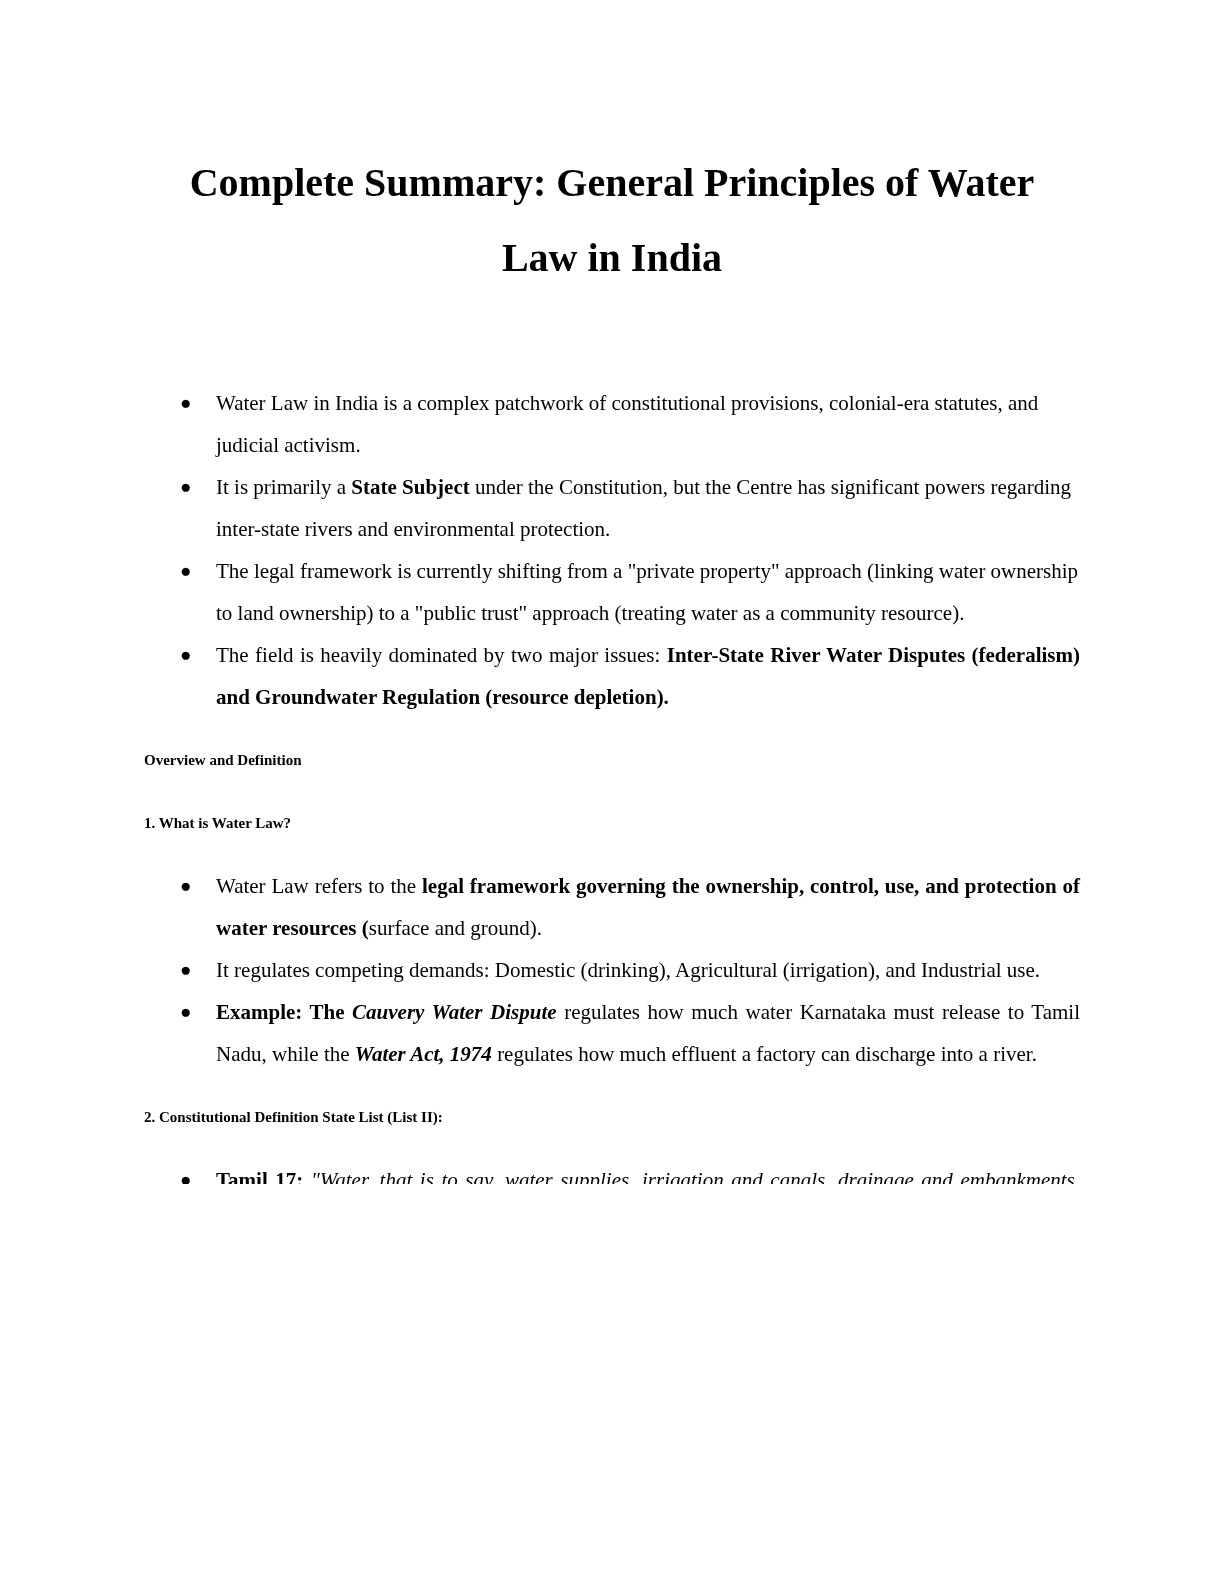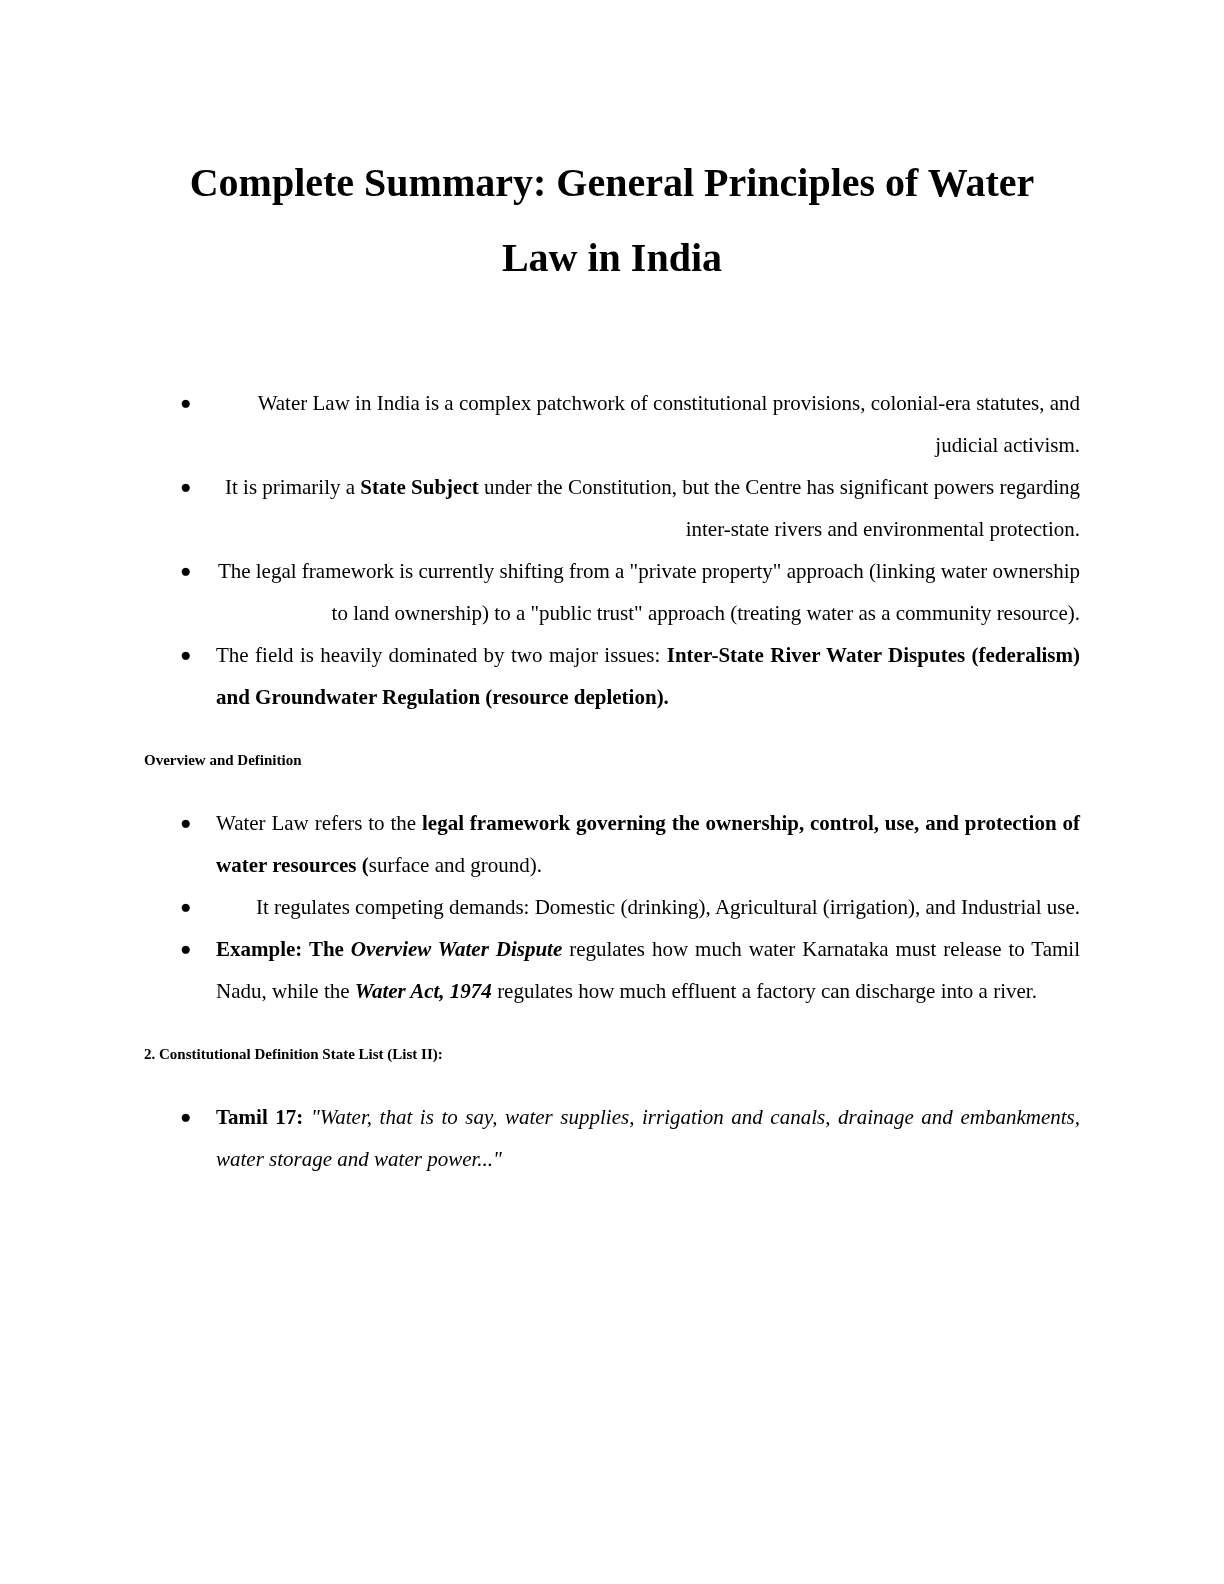--- a/index.html
+++ b/index.html
@@ -60,21 +60,21 @@
     align-items: flex-start;
   }
   .bullet-marker {
     flex: 0 0 36px;
     width: 36px;
     font-size: 19px;
     line-height: 42px;
   }
   .bullet-text {
     flex: 1 1 auto;
-    text-align: right;
+    text-align: left;
   }
   .bullet-text.justify {
     text-align: justify;
   }
   .run-bold   { font-weight: 700; }
   .run-italic { font-style: italic; }
 </style>
 </head>
 <body>
 
@@ -96,32 +96,33 @@
         <li>
           <span class="bullet-marker">●</span>
           <div class="bullet-text"><span class="">The legal framework is currently shifting from a "private property" approach (linking water ownership to land ownership) to a "public trust" approach (treating water as a community resource).</span></div>
         </li>
         <li>
           <span class="bullet-marker">●</span>
           <div class="bullet-text justify"><span class="">The field is heavily dominated by two major issues: </span><span class="run-bold ">Inter-State River Water Disputes (federalism) and Groundwater Regulation (resource depletion).</span></div>
         </li>
       </ul>
       <h3 class="section-heading">Overview and Definition</h3>
+      <h3 class="section-heading">1. What is Water Law?</h3>
       <ul class="bullet-list">
         <li>
           <span class="bullet-marker">●</span>
           <div class="bullet-text justify"><span class="">Water Law refers to the </span><span class="run-bold ">legal framework governing the ownership, control, use, and protection of water resources (</span><span class="">surface and ground).</span></div>
         </li>
         <li>
           <span class="bullet-marker">●</span>
           <div class="bullet-text"><span class="">It regulates competing demands: Domestic (drinking), Agricultural (irrigation), and Industrial use.</span></div>
         </li>
         <li>
           <span class="bullet-marker">●</span>
-          <div class="bullet-text justify"><span class="run-bold ">Example: The </span><span class="run-bold run-italic">Overview Water Dispute</span><span class=""> regulates how much water Karnataka must release to Tamil Nadu, while the </span><span class="run-bold run-italic">Water Act, 1974</span><span class=""> regulates how much effluent a factory can discharge into a river.</span></div>
+          <div class="bullet-text justify"><span class="run-bold ">Example: The </span><span class="run-bold run-italic">Cauvery Water Dispute</span><span class=""> regulates how much water Karnataka must release to Tamil Nadu, while the </span><span class="run-bold run-italic">Water Act, 1974</span><span class=""> regulates how much effluent a factory can discharge into a river.</span></div>
         </li>
       </ul>
       <h3 class="section-heading">2. Constitutional Definition State List (List II):</h3>
       <ul class="bullet-list">
         <li>
           <span class="bullet-marker">●</span>
           <div class="bullet-text justify"><span class="run-bold ">Tamil 17: </span><span class="run-italic">"Water, that is to say, water supplies, irrigation and canals, drainage and embankments, water storage and water power..."</span></div>
         </li>
       </ul>
     </div>

